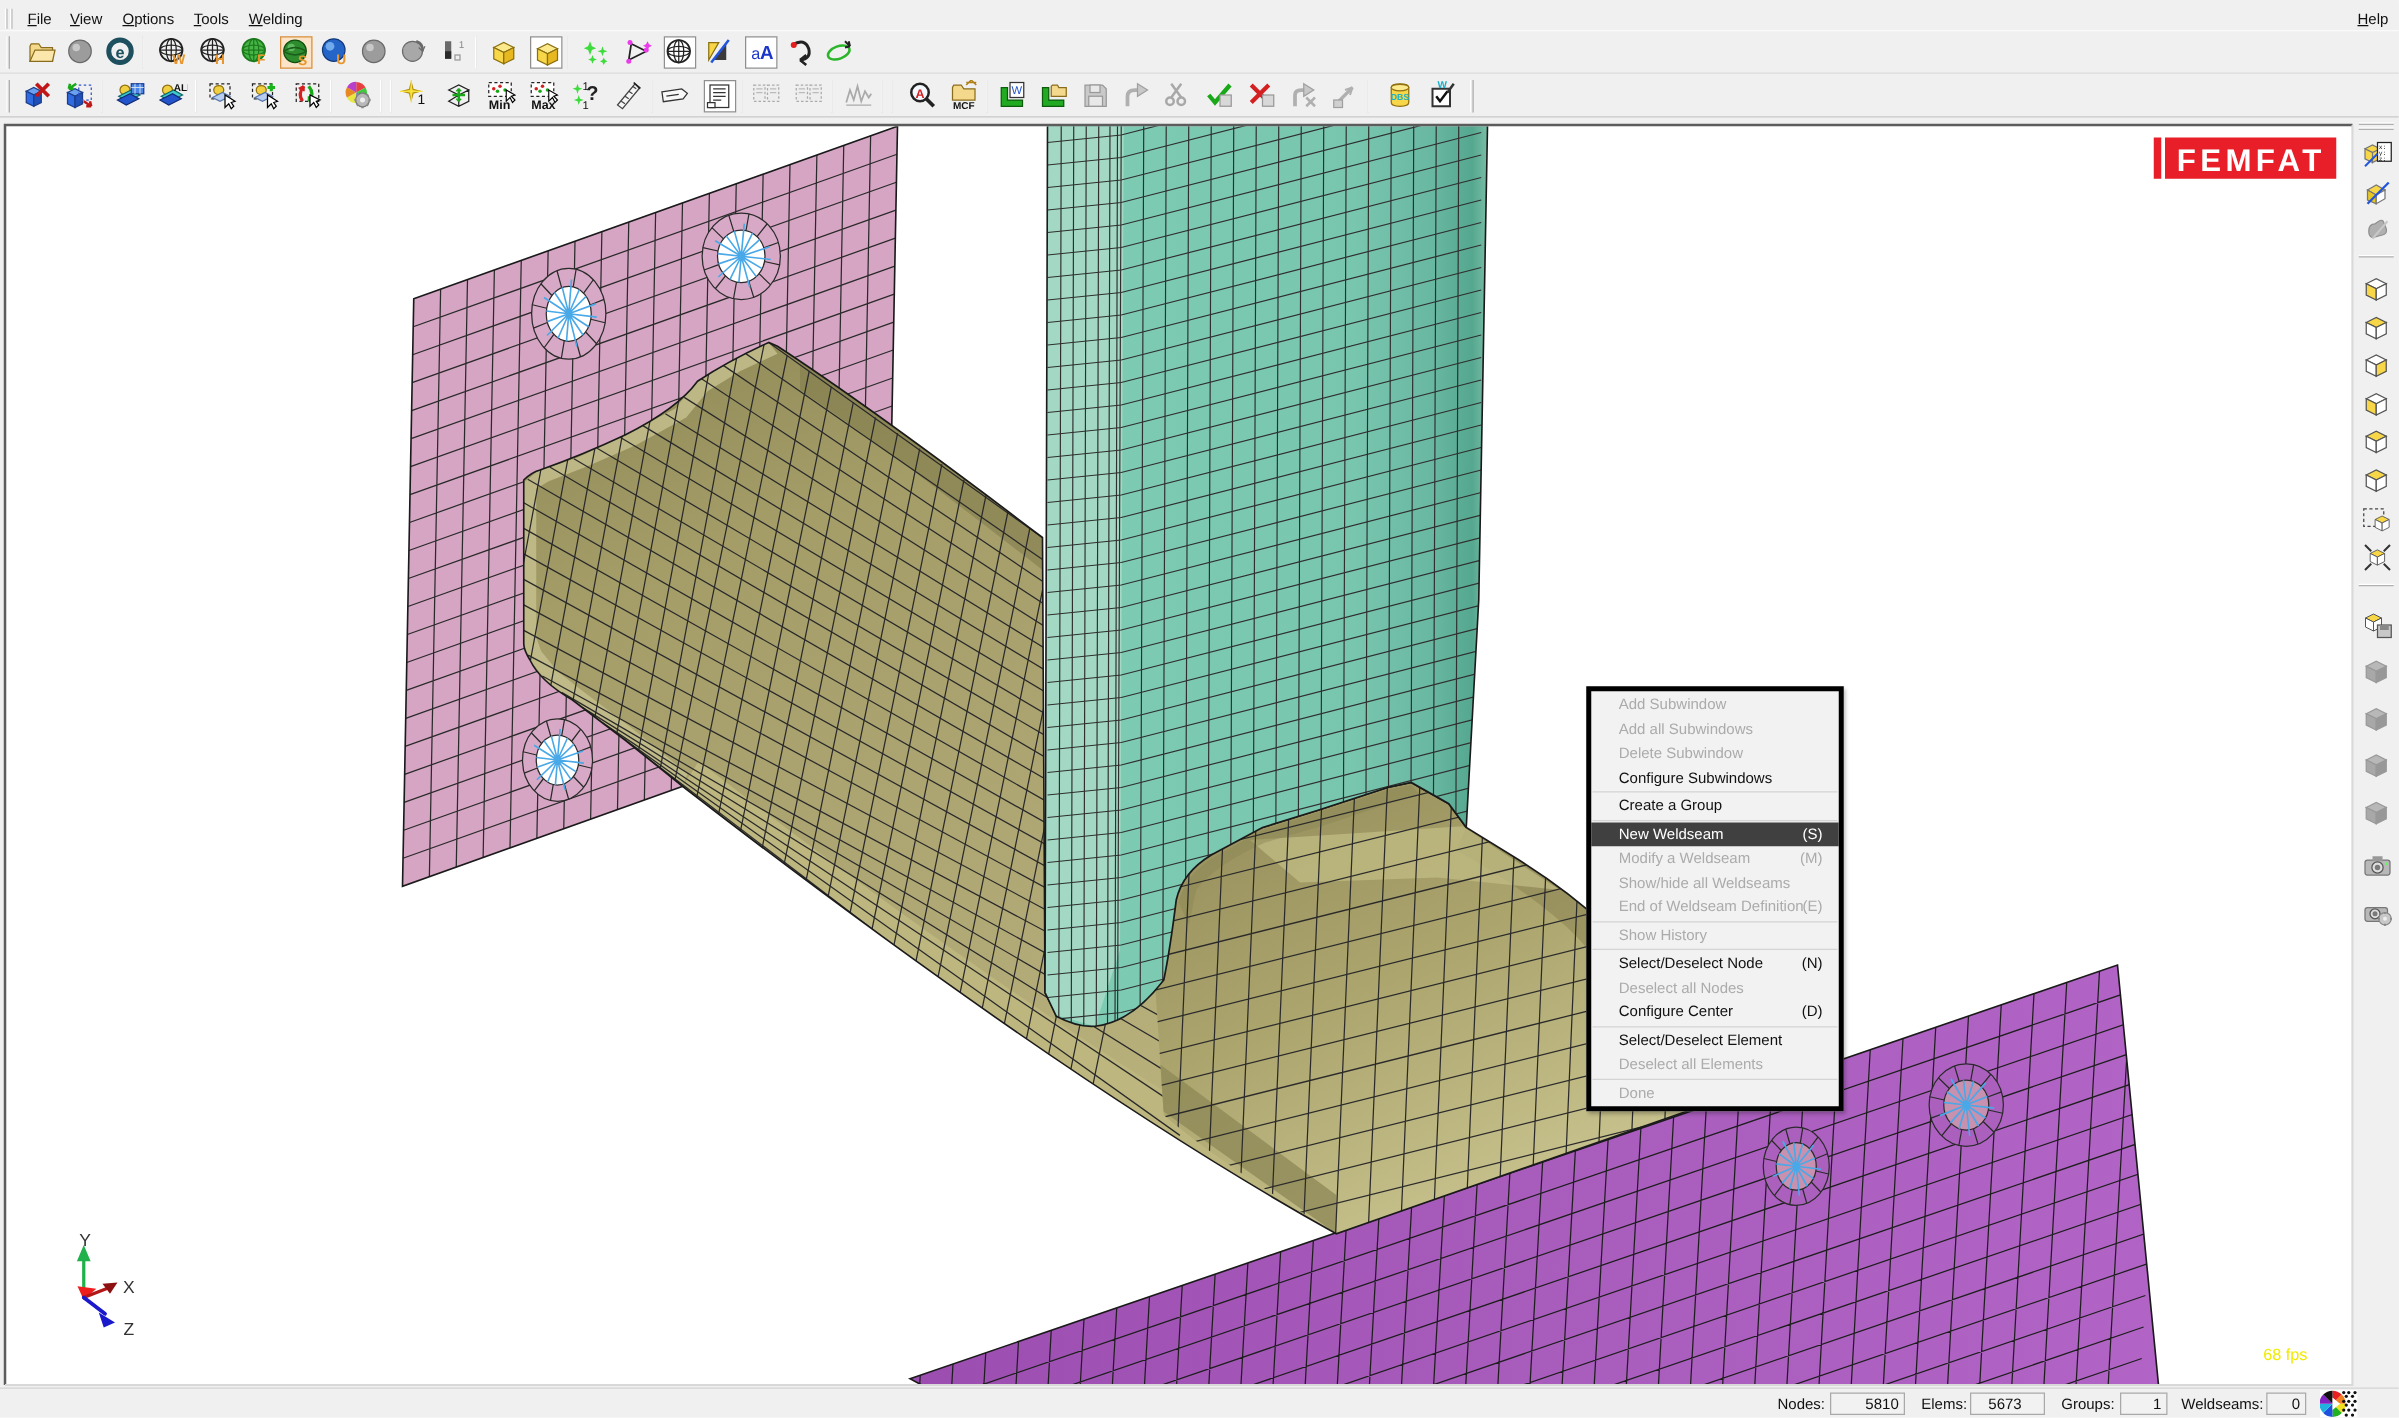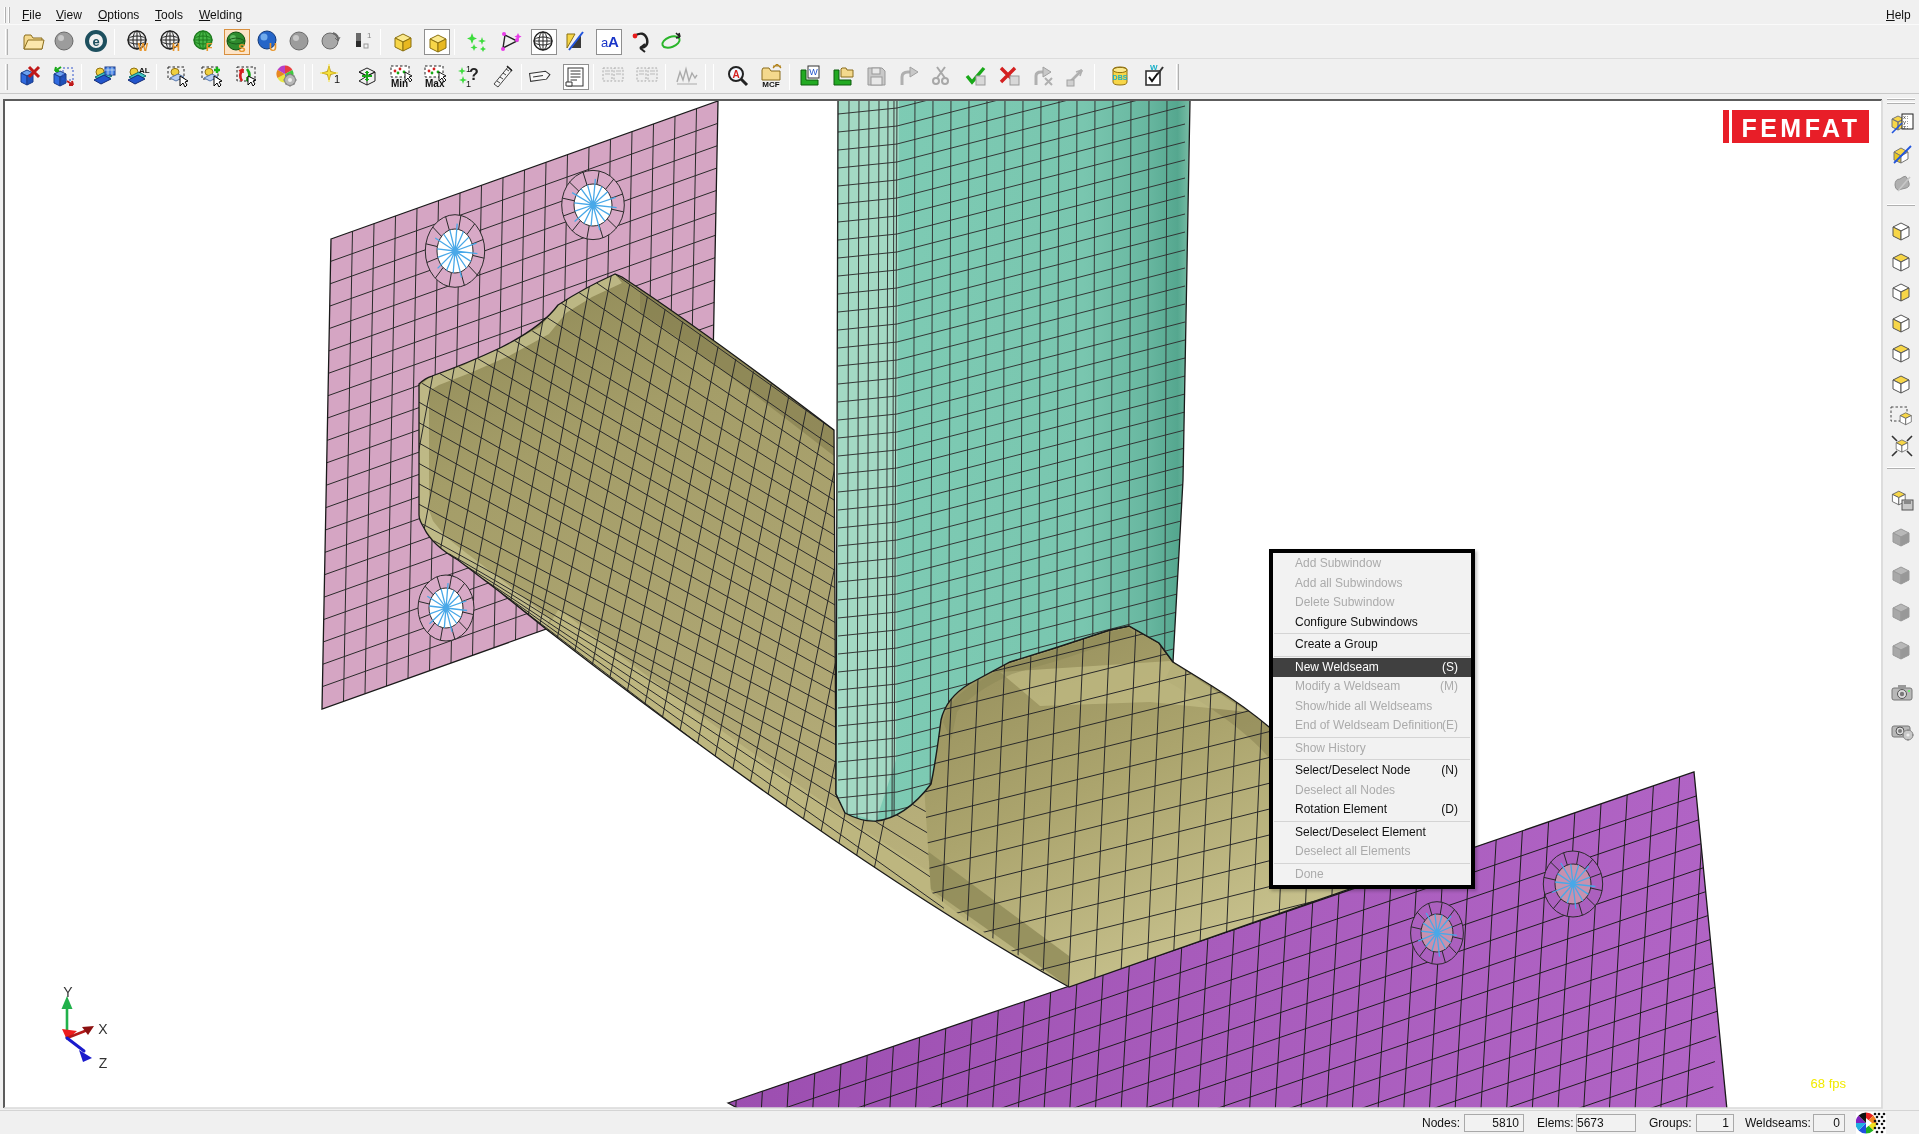--- a/index.html
+++ b/index.html
@@ -596,21 +596,21 @@
           <circle cx="18" cy="17" r="1.6" fill="#eee"></circle>
           <g stroke="#888" stroke-width="1.6">
             <path d="M18 11.5 L18 13 M18 21 L18 22.5 M12.5 17 L14 17 M22 17 L23.5 17"></path>
           </g>
         </svg></div>
 </div>
 <div id="statusbar">
  <span class="slabel" style="left:1422px">Nodes:</span>
  <div class="sfield" style="left:1464px;width:60px;text-align:right;padding-right:4px">5810</div>
  <span class="slabel" style="left:1537px">Elems:</span>
- <div class="sfield" style="left:1576px;width:60px;text-align:left;padding-right:4px">5673</div>
+ <div class="sfield" style="left:1576px;width:60px;text-align:center;padding-right:4px">5673</div>
  <span class="slabel" style="left:1649px">Groups:</span>
  <div class="sfield" style="left:1696px;width:38px;text-align:right;padding-right:4px">1</div>
  <span class="slabel" style="left:1745px">Weldseams:</span>
  <div class="sfield" style="left:1813px;width:32px;text-align:right;padding-right:4px">0</div>
  <div style="position:absolute;left:1856px;top:1px;width:30px;height:22px"><svg width="30" height="22" viewBox="0 0 30 22">
           <rect x="0" y="0" width="30" height="22" fill="#fff"></rect>
           <path d="M10.0 11.0 L10.0 0.5 A10.5 10.5 0 0 1 17.4 3.6 Z" fill="#e82020"></path>
           <path d="M10.0 11.0 L17.4 3.6 A10.5 10.5 0 0 1 20.5 11.0 Z" fill="#f08020"></path>
           <path d="M10.0 11.0 L20.5 11.0 A10.5 10.5 0 0 1 17.4 18.4 Z" fill="#f0e020"></path>
           <path d="M10.0 11.0 L17.4 18.4 A10.5 10.5 0 0 1 10.0 21.5 Z" fill="#20b020"></path>
@@ -646,19 +646,19 @@
       <div class="msep"></div>
       <div class="mi mhl"><span>New Weldseam</span><span class="msc">(S)</span></div>
       <div class="mi mdis"><span>Modify a Weldseam</span><span class="msc">(M)</span></div>
       <div class="mi mdis"><span>Show/hide all Weldseams</span></div>
       <div class="mi mdis"><span>End of Weldseam Definition</span><span class="msc">(E)</span></div>
       <div class="msep"></div>
       <div class="mi mdis"><span>Show History</span></div>
       <div class="msep"></div>
       <div class="mi men"><span>Select/Deselect Node</span><span class="msc">(N)</span></div>
       <div class="mi mdis"><span>Deselect all Nodes</span></div>
-      <div class="mi men"><span>Rotation Element</span><span class="msc">(D)</span></div>
+      <div class="mi men"><span>Configure Center</span><span class="msc">(D)</span></div>
       <div class="msep"></div>
       <div class="mi men"><span>Select/Deselect Element</span></div>
       <div class="mi mdis"><span>Deselect all Elements</span></div>
       <div class="msep"></div>
       <div class="mi mdis"><span>Done</span></div>
     </div>
 </div>
 </body></html>

